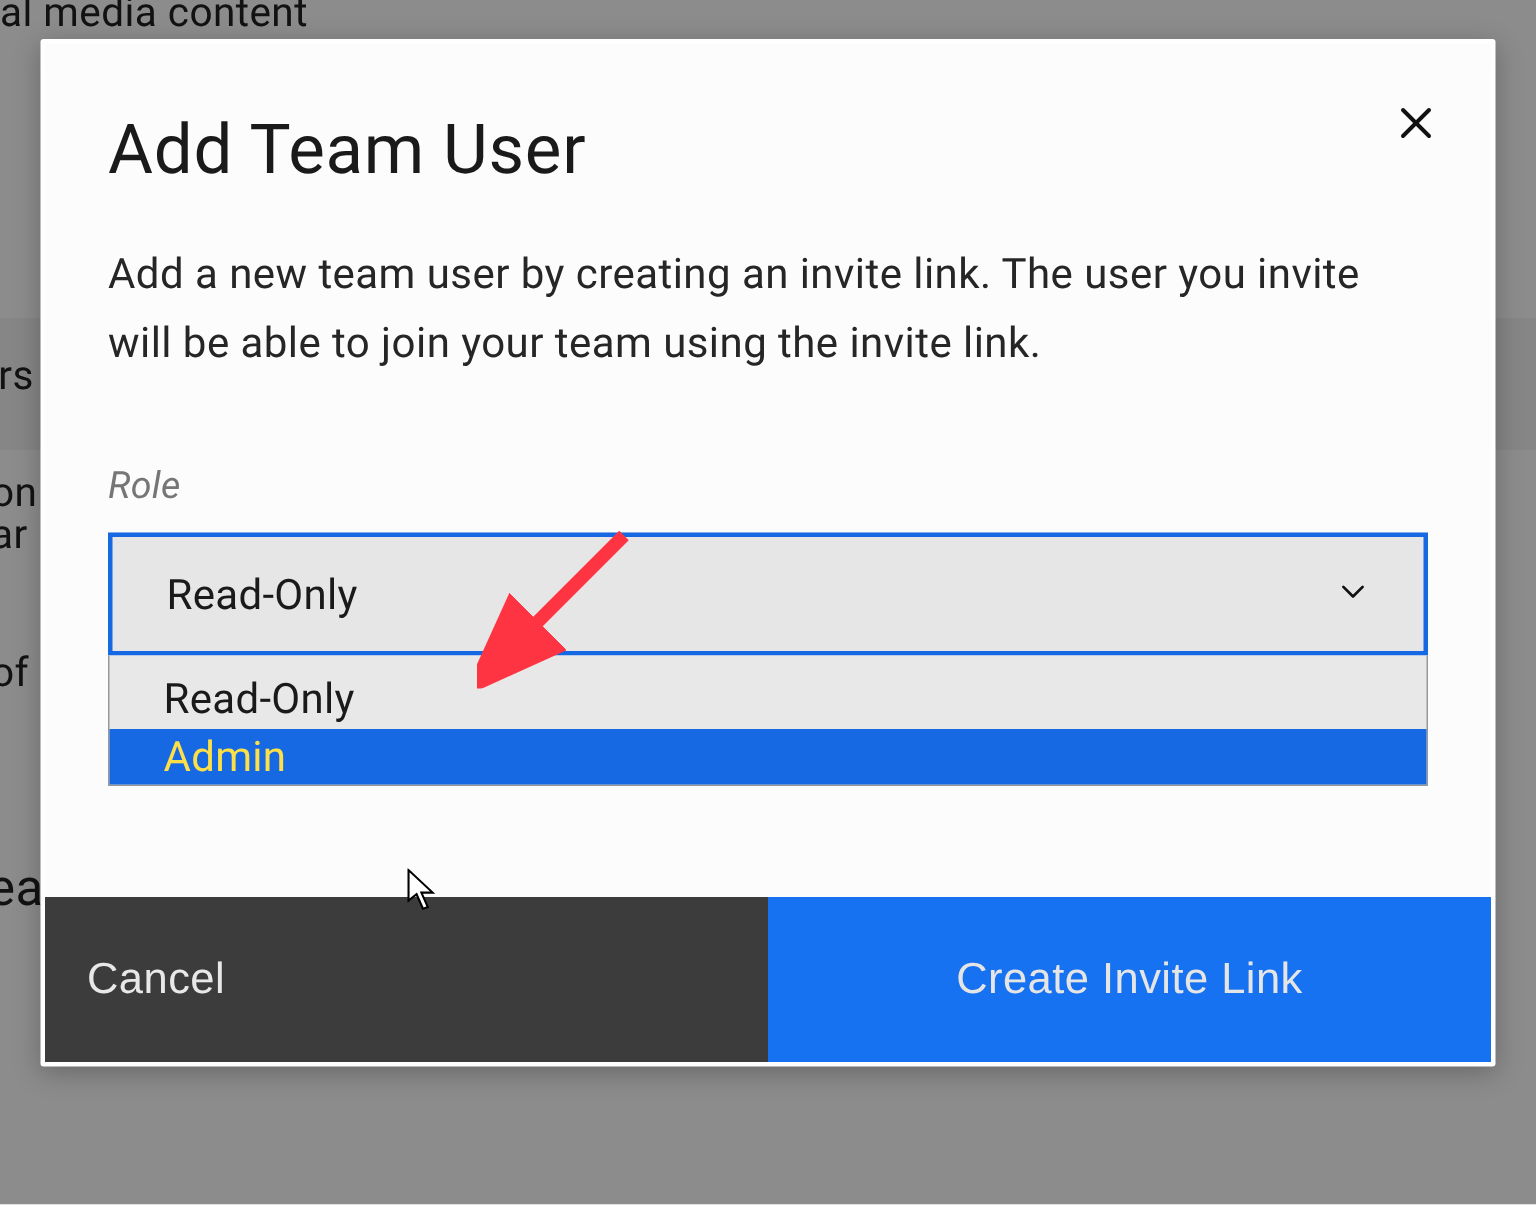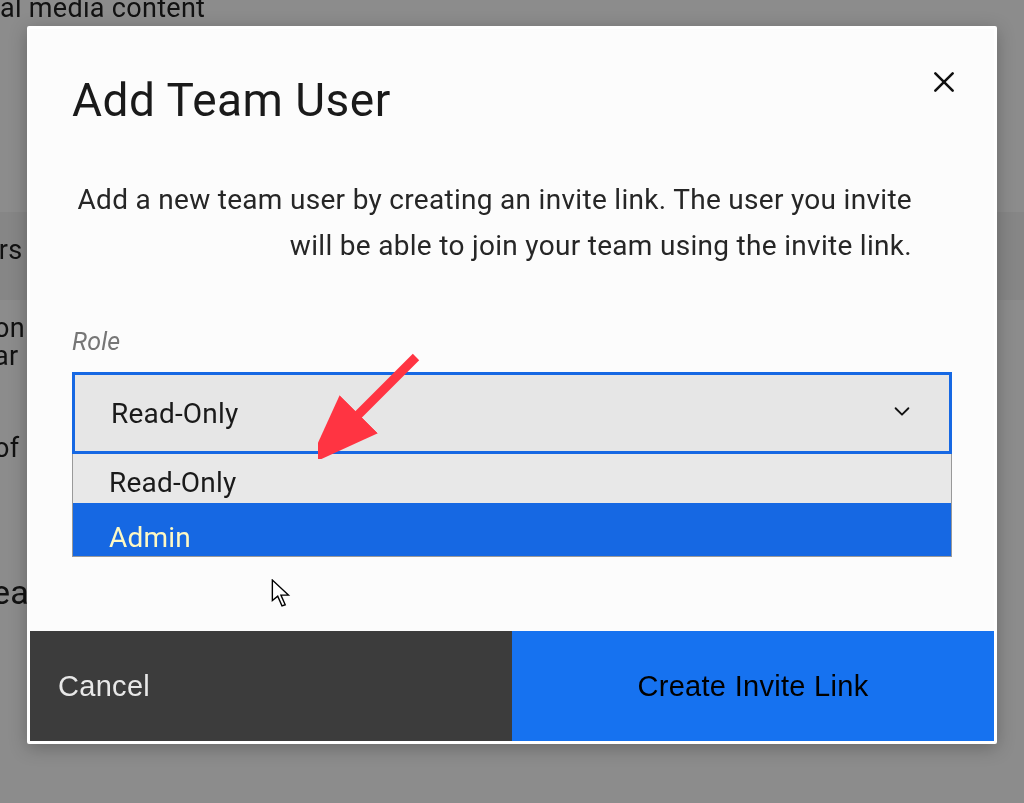--- a/index.html
+++ b/index.html
@@ -53,31 +53,30 @@
       background: transparent;
       border: none;
     }
     .close-btn svg { width: 26px; height: 26px; }
 
     .title {
       font-size: 46px;
       font-weight: 400;
       letter-spacing: .5px;
       color: #1a1a1a;
-      margin-bottom: 50px;
+      margin-bottom: 33px;
       font-family: "Segoe UI Light","Segoe UI",-apple-system, Roboto, sans-serif;
     }
     .description {
       font-size: 28px;
       line-height: 1.65;
       color: #262626;
       margin-bottom: 58px;
       max-width: 840px;
       letter-spacing: .3px;
-      text-align: right;
     }
     .field-label {
       font-size: 25px;
       color: #767676;
       margin-bottom: 16px;
       letter-spacing: .2px;
       font-style: italic;
     }
 
     
@@ -106,22 +105,22 @@
     .option {
       font-size: 28px;
       color: #1a1a1a;
       padding: 4px 36px;
       cursor: pointer;
       letter-spacing: .2px;
     }
     .option:first-child { padding-top: 12px; }
     .option.highlight {
       background: #1668e3;
-      color: #fef9c3;
-      padding-top: 18px; padding-bottom: 2px;
+      color: #fde047;
+      padding-top: 2px; padding-bottom: 2px;
     }
 
     
     .modal-footer {
       display: flex;
       height: 110px;
       margin-top: 44px;
     }
     .btn {
       flex: 1;
@@ -132,21 +131,21 @@
       border: none;
       letter-spacing: .3px;
     }
     .btn-cancel {
       background: #3c3c3c;
       color: #e8e8e8;
       justify-content: flex-start;
     }
     .btn-primary {
       background: #1672f0;
-      color: #000000;
+      color: #e5e5e5;
       justify-content: center;
     }
 
     
     .arrow {
       position: absolute;
       pointer-events: none;
     }
 
     

